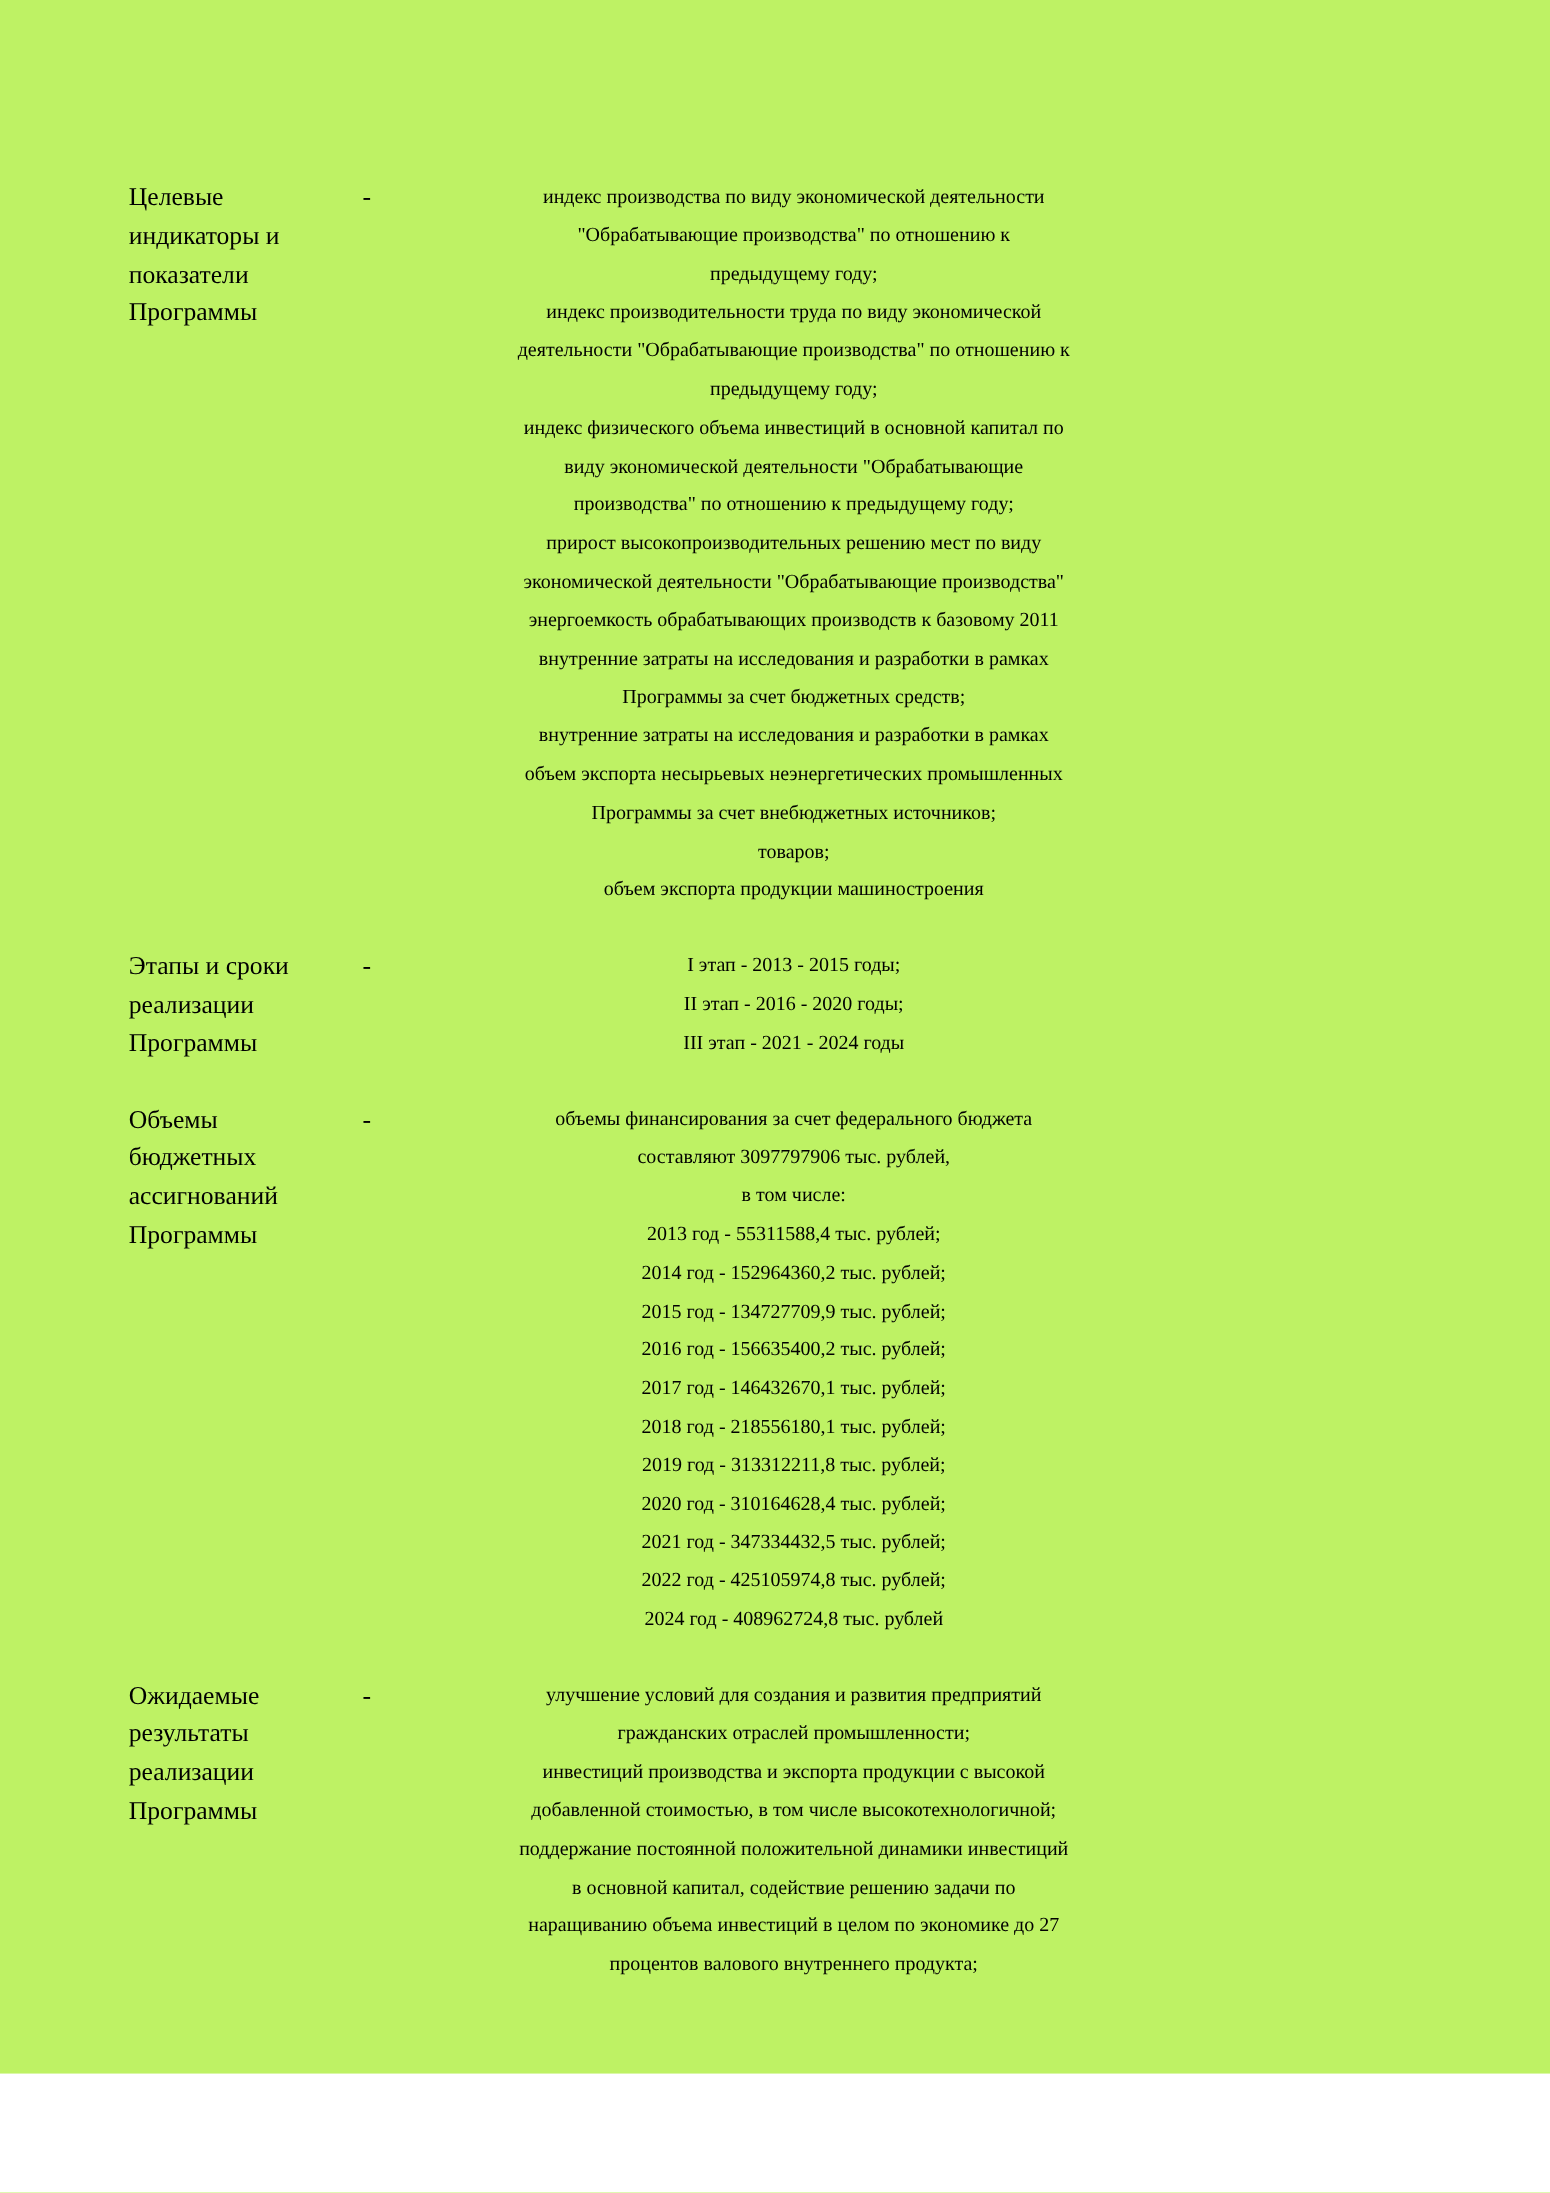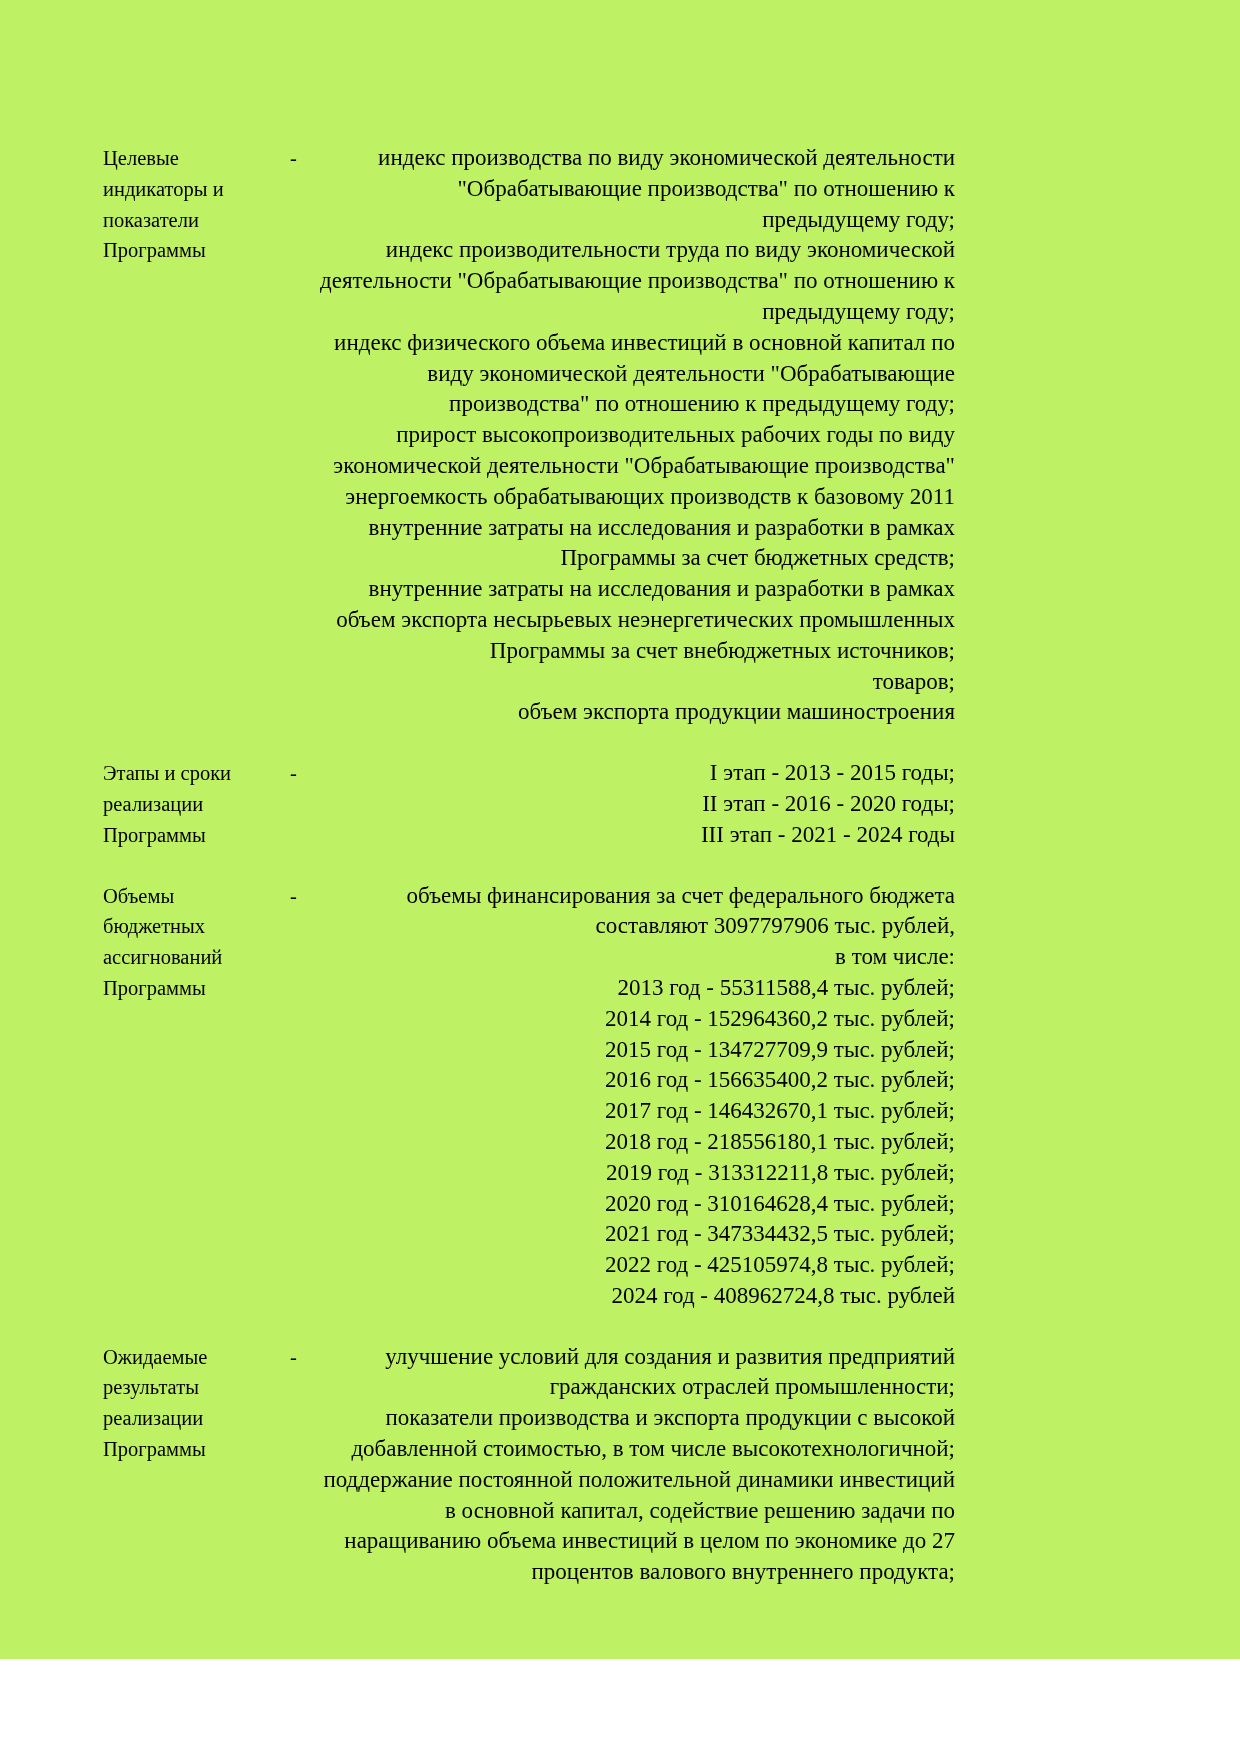--- a/index.html
+++ b/index.html
@@ -40,23 +40,23 @@
   }
   .dash-col {
     width: 25px;
     flex: 0 0 25px;
     font-size: 20.5px;
     line-height: 30.8px;
     text-align: left;
   }
   .content-col {
     flex: 1 1 auto;
-    font-size: 23px;
+    font-size: 16px;
     line-height: 30.8px;
-    text-align: right;
+    text-align: center;
     max-width: 640px;
   }
   .label-line,
   .content-line {
     white-space: pre-wrap;
     min-height: 30.8px;
   }
 </style>
 </head>
 <body>
@@ -75,21 +75,21 @@
         <div class="content-col">
           <div class="content-line">индекс производства по виду экономической деятельности</div>
           <div class="content-line">"Обрабатывающие производства" по отношению к</div>
           <div class="content-line">предыдущему году;</div>
           <div class="content-line">индекс производительности труда по виду экономической</div>
           <div class="content-line">деятельности "Обрабатывающие производства" по отношению к</div>
           <div class="content-line">предыдущему году;</div>
           <div class="content-line">индекс физического объема инвестиций в основной капитал по</div>
           <div class="content-line">виду экономической деятельности "Обрабатывающие</div>
           <div class="content-line">производства" по отношению к предыдущему году;</div>
-          <div class="content-line">прирост высокопроизводительных рабочих годы по виду</div>
+          <div class="content-line">прирост высокопроизводительных решению мест по виду</div>
           <div class="content-line">экономической деятельности "Обрабатывающие производства"</div>
           <div class="content-line">энергоемкость обрабатывающих производств к базовому 2011</div>
           <div class="content-line">внутренние затраты на исследования и разработки в рамках</div>
           <div class="content-line">Программы за счет бюджетных средств;</div>
           <div class="content-line">внутренние затраты на исследования и разработки в рамках</div>
           <div class="content-line">объем экспорта несырьевых неэнергетических промышленных</div>
           <div class="content-line">Программы за счет внебюджетных источников;</div>
           <div class="content-line">товаров;</div>
           <div class="content-line">объем экспорта продукции машиностроения</div>
         </div>
@@ -136,21 +136,21 @@
         <div class="label-col">
           <div class="label-line">Ожидаемые</div>
           <div class="label-line">результаты</div>
           <div class="label-line">реализации</div>
           <div class="label-line">Программы</div>
         </div>
         <div class="dash-col">-</div>
         <div class="content-col">
           <div class="content-line">улучшение условий для создания и развития предприятий</div>
           <div class="content-line">гражданских отраслей промышленности;</div>
-          <div class="content-line">показатели производства и экспорта продукции с высокой</div>
+          <div class="content-line">инвестиций производства и экспорта продукции с высокой</div>
           <div class="content-line">добавленной стоимостью, в том числе высокотехнологичной;</div>
           <div class="content-line">поддержание постоянной положительной динамики инвестиций</div>
           <div class="content-line">в основной капитал, содействие решению задачи по</div>
           <div class="content-line">наращиванию объема инвестиций в целом по экономике до 27</div>
           <div class="content-line">процентов валового внутреннего продукта;</div>
         </div>
       </div>
     </div>
 </div>
 

